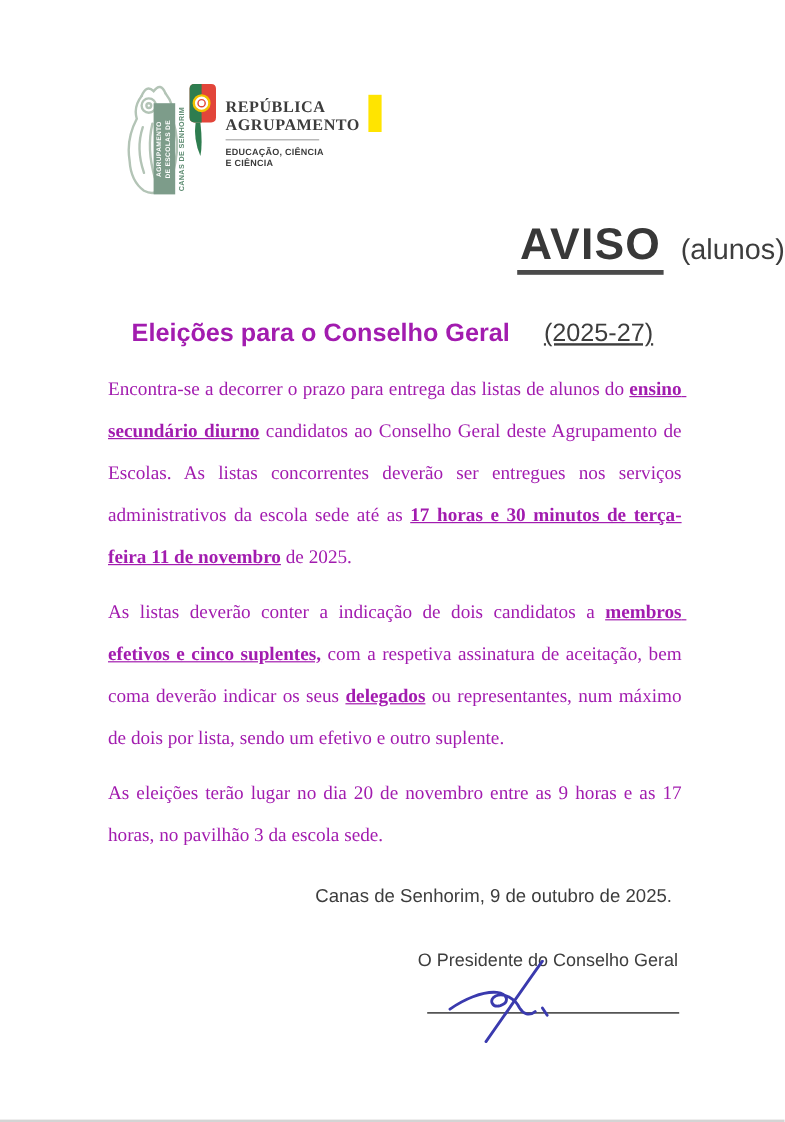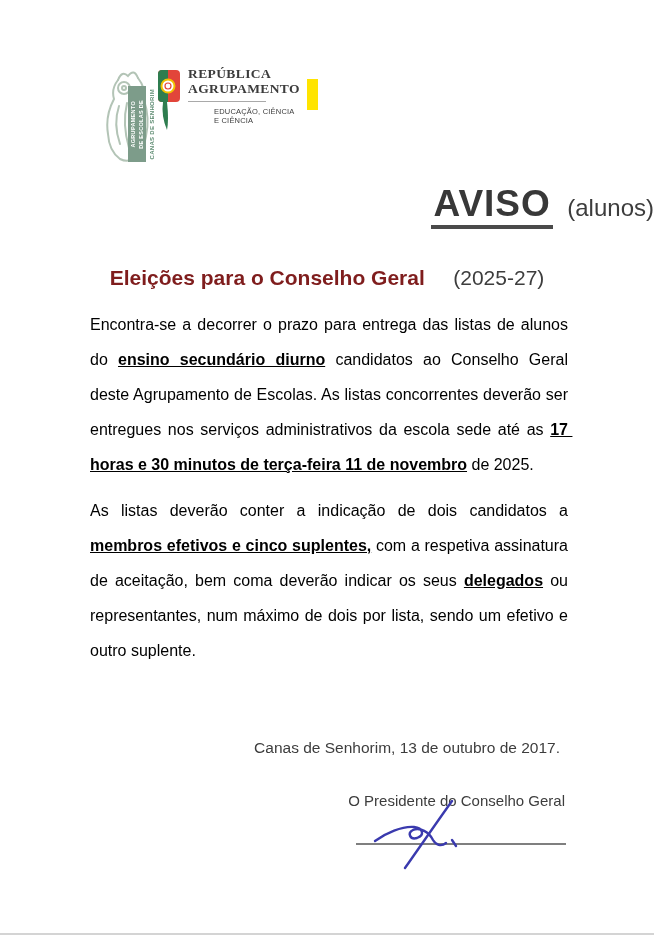--- a/index.html
+++ b/index.html
@@ -41,55 +41,55 @@
     font-size:5.5px;font-weight:bold;letter-spacing:0.3px;
     white-space:nowrap;line-height:8px;
   }
   .banner-green .vtext{color:#ffffff;}
   .banner-canas{
     position:absolute;left:48px;top:22px;width:12px;height:76px;
     display:flex;align-items:center;justify-content:center;
   }
   .banner-canas .vtext{color:var(--canas-green);font-size:6px;}
   .flag-svg{position:absolute;left:58px;top:4px;}
-  .republic{position:absolute;left:90px;top:2px;width:130px;}
+  .republic{position:absolute;left:90px;top:17px;width:130px;}
   .republic-title{
     font-family:"Liberation Serif", serif;
     font-weight:bold;font-size:13.5px;line-height:15px;
     color:#3c3c3c;letter-spacing:0.4px;
   }
   .republic-rule{width:78px;height:1px;background:#a9a9a9;margin:5px 0 5px 0;}
   .ministry{
-    font-size:7.5px;font-weight:normal;line-height:9px;
-    color:#3c3c3c;letter-spacing:0.2px;margin-left:26px;
+    font-size:7.5px;font-weight:bold;line-height:9px;
+    color:#3c3c3c;letter-spacing:0.2px;
   }
   .yellow-bar{
     position:absolute;left:209px;top:15px;width:11px;height:31px;
     background:var(--accent-yellow);
   }
 
   
   .title-row{position:absolute;left:0;top:183px;width:100%;text-align:right;}
   .title-main{
     font-size:37px;font-weight:bold;color:#383838;letter-spacing:1px;
     border-bottom:4px solid #4a4a4a;padding:0 2px 1px 2px;
   }
   .title-suffix{font-size:24px;color:#3d3d3d;margin-left:10px;}
 
   
   .subtitle-row{position:absolute;left:0;top:266px;width:100%;text-align:center;}
-  .subtitle-main{font-size:21px;font-weight:bold;color:#7f1d1d;}
-  .subtitle-term{font-size:21px;font-weight:400;margin-left:24px;text-align:right;}
+  .subtitle-main{font-size:21px;font-weight:bold;color:#a21caf;}
+  .subtitle-term{font-size:21px;font-weight:400;text-decoration:underline;margin-left:24px;text-align:right;}
 
   
   .body{position:absolute;left:90px;top:307px;width:478px;}
   .body p{
     margin:0 0 11px 0;
     font-size:16px;line-height:35px;
-    text-align:justify;color:#000000;
+    text-align:justify;color:#a21caf;font-family:Liberation Serif, serif;
   }
   .seg{white-space:pre-wrap;}
   .bu{font-weight:bold;text-decoration:underline;}
 
   
   .dateline{
     position:absolute;top:739px;right:94px;
     font-size:15.5px;color:#3d3d3d;
   }
   .sig-caption{
@@ -153,23 +153,24 @@
   </div>
 
   <div class="subtitle-row">
     <span class="subtitle-main">Eleições para o Conselho Geral</span>
     <span class="subtitle-term">(2025-27)</span>
   </div>
 
   <div class="body">
     <p><span class="seg">Encontra-se a decorrer o prazo para entrega das listas de alunos do </span><span class="seg bu">ensino secundário diurno</span><span class="seg"> candidatos ao Conselho Geral deste Agrupamento de Escolas. As listas concorrentes deverão ser entregues nos serviços administrativos da escola sede até as </span><span class="seg bu">17 horas e 30 minutos de terça-feira 11 de novembro</span><span class="seg"> de 2025.</span></p>
     <p><span class="seg">As listas deverão conter a indicação de dois candidatos a </span><span class="seg bu">membros efetivos e cinco suplentes,</span><span class="seg"> com a respetiva assinatura de aceitação, bem coma deverão indicar os seus </span><span class="seg bu">delegados</span><span class="seg"> ou representantes, num máximo de dois por lista, sendo um efetivo e outro suplente.</span></p>
+    <p><span class="seg">As eleições terão lugar no dia 20 de novembro entre as 9 horas e as 17 horas, no pavilhão 3 da escola sede.</span></p>
   </div>
 
-  <div class="dateline">Canas de Senhorim, 13 de outubro de 2017.</div>
+  <div class="dateline">Canas de Senhorim, 9 de outubro de 2025.</div>
 
   <div class="sig-caption">O Presidente do Conselho Geral</div>
 
   <div class="sig-area">
     <svg width="230" height="72" viewBox="0 0 230 72">
       <line x1="8" y1="44" x2="218" y2="44" stroke="#555555" stroke-width="1.4"></line>
       <g fill="none" stroke="var(--signature-blue)" stroke-width="2.4" stroke-linecap="round">
         <path d="M104,1 C96,12 78,38 57,68"></path>
         <path d="M27,41 C38,33 54,26 66,27 C75,28 77,35 69,38 C62,40 59,33 65,30 C72,27 81,32 85,40 C88,45 93,47 98,43"></path>
         <path d="M104,40 l4,6"></path>

